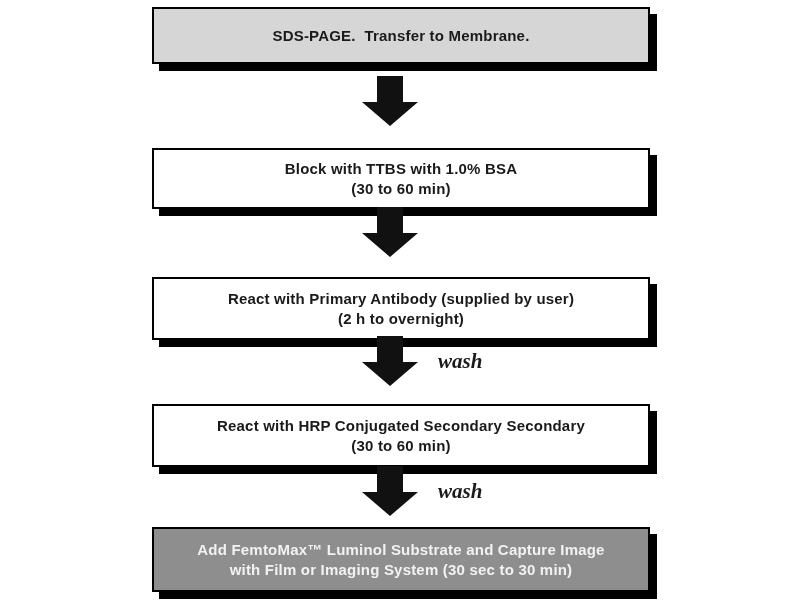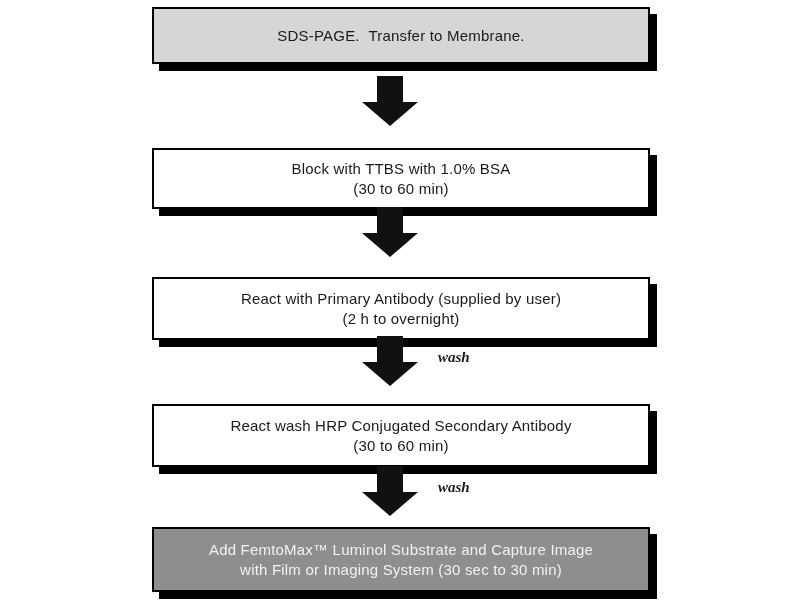--- a/index.html
+++ b/index.html
@@ -18,38 +18,38 @@
     position: absolute;
     left: 152px;
     width: 498px;
     border: 2px solid #000000;
     box-shadow: 7px 7px 0 0 #000000;
     display: flex;
     flex-direction: column;
     align-items: center;
     justify-content: center;
     text-align: center;
-    font-weight: normal;
+    font-weight: bold;
     font-size: 15px;
     line-height: 20px;
     color: #1a1a1a;
     letter-spacing: 0.2px;
   }
   .box.gray  { background: #d6d6d6; }
   .box.white { background: #ffffff; margin-top: 12px; }
   .box.dark  { background: #8e8e8e; color: #f2f2f2; }
   .box-line { width: 100%; }
   .connector { position: absolute; width: 56px; height: 50px; }
   .arrow-svg { display: block; width: 56px; height: 50px; }
   .wash-label {
     position: absolute;
     font-family: "Liberation Serif", serif;
     font-style: italic;
     font-weight: bold;
-    font-size: 15px;
+    font-size: 21px;
     color: #1a1a1a;
   }
   
   #box-1 { top: 7px;   height: 57px; }
   #box-2 { top: 136px; height: 61px; }
   #box-3 { top: 265px; height: 63px; text-align: center; }
   #box-4 { top: 392px; height: 63px; }
   #box-5 { top: 527px; height: 65px; }
   #arrow-1 { left: 362px; top: 76px;  }
   #arrow-2 { left: 362px; top: 207px; }
@@ -90,21 +90,21 @@
   </div>
 
   <div id="arrow-3" class="connector">
     <svg class="arrow-svg" viewBox="0 0 56 50">
       <path d="M15 0 H41 V26 H56 L28 50 L0 26 H15 Z" fill="#111111"></path>
     </svg>
   </div>
   <div id="wash-1" class="wash-label">wash</div>
 
   <div id="box-4" class="box white">
-    <div class="box-line">React wash HRP Conjugated Secondary Antibody</div>
+    <div class="box-line">React with HRP Conjugated Secondary Secondary</div>
     <div class="box-line">(30 to 60 min)</div>
   </div>
 
   <div id="arrow-4" class="connector">
     <svg class="arrow-svg" viewBox="0 0 56 50">
       <path d="M15 0 H41 V26 H56 L28 50 L0 26 H15 Z" fill="#111111"></path>
     </svg>
   </div>
   <div id="wash-2" class="wash-label">wash</div>
 

